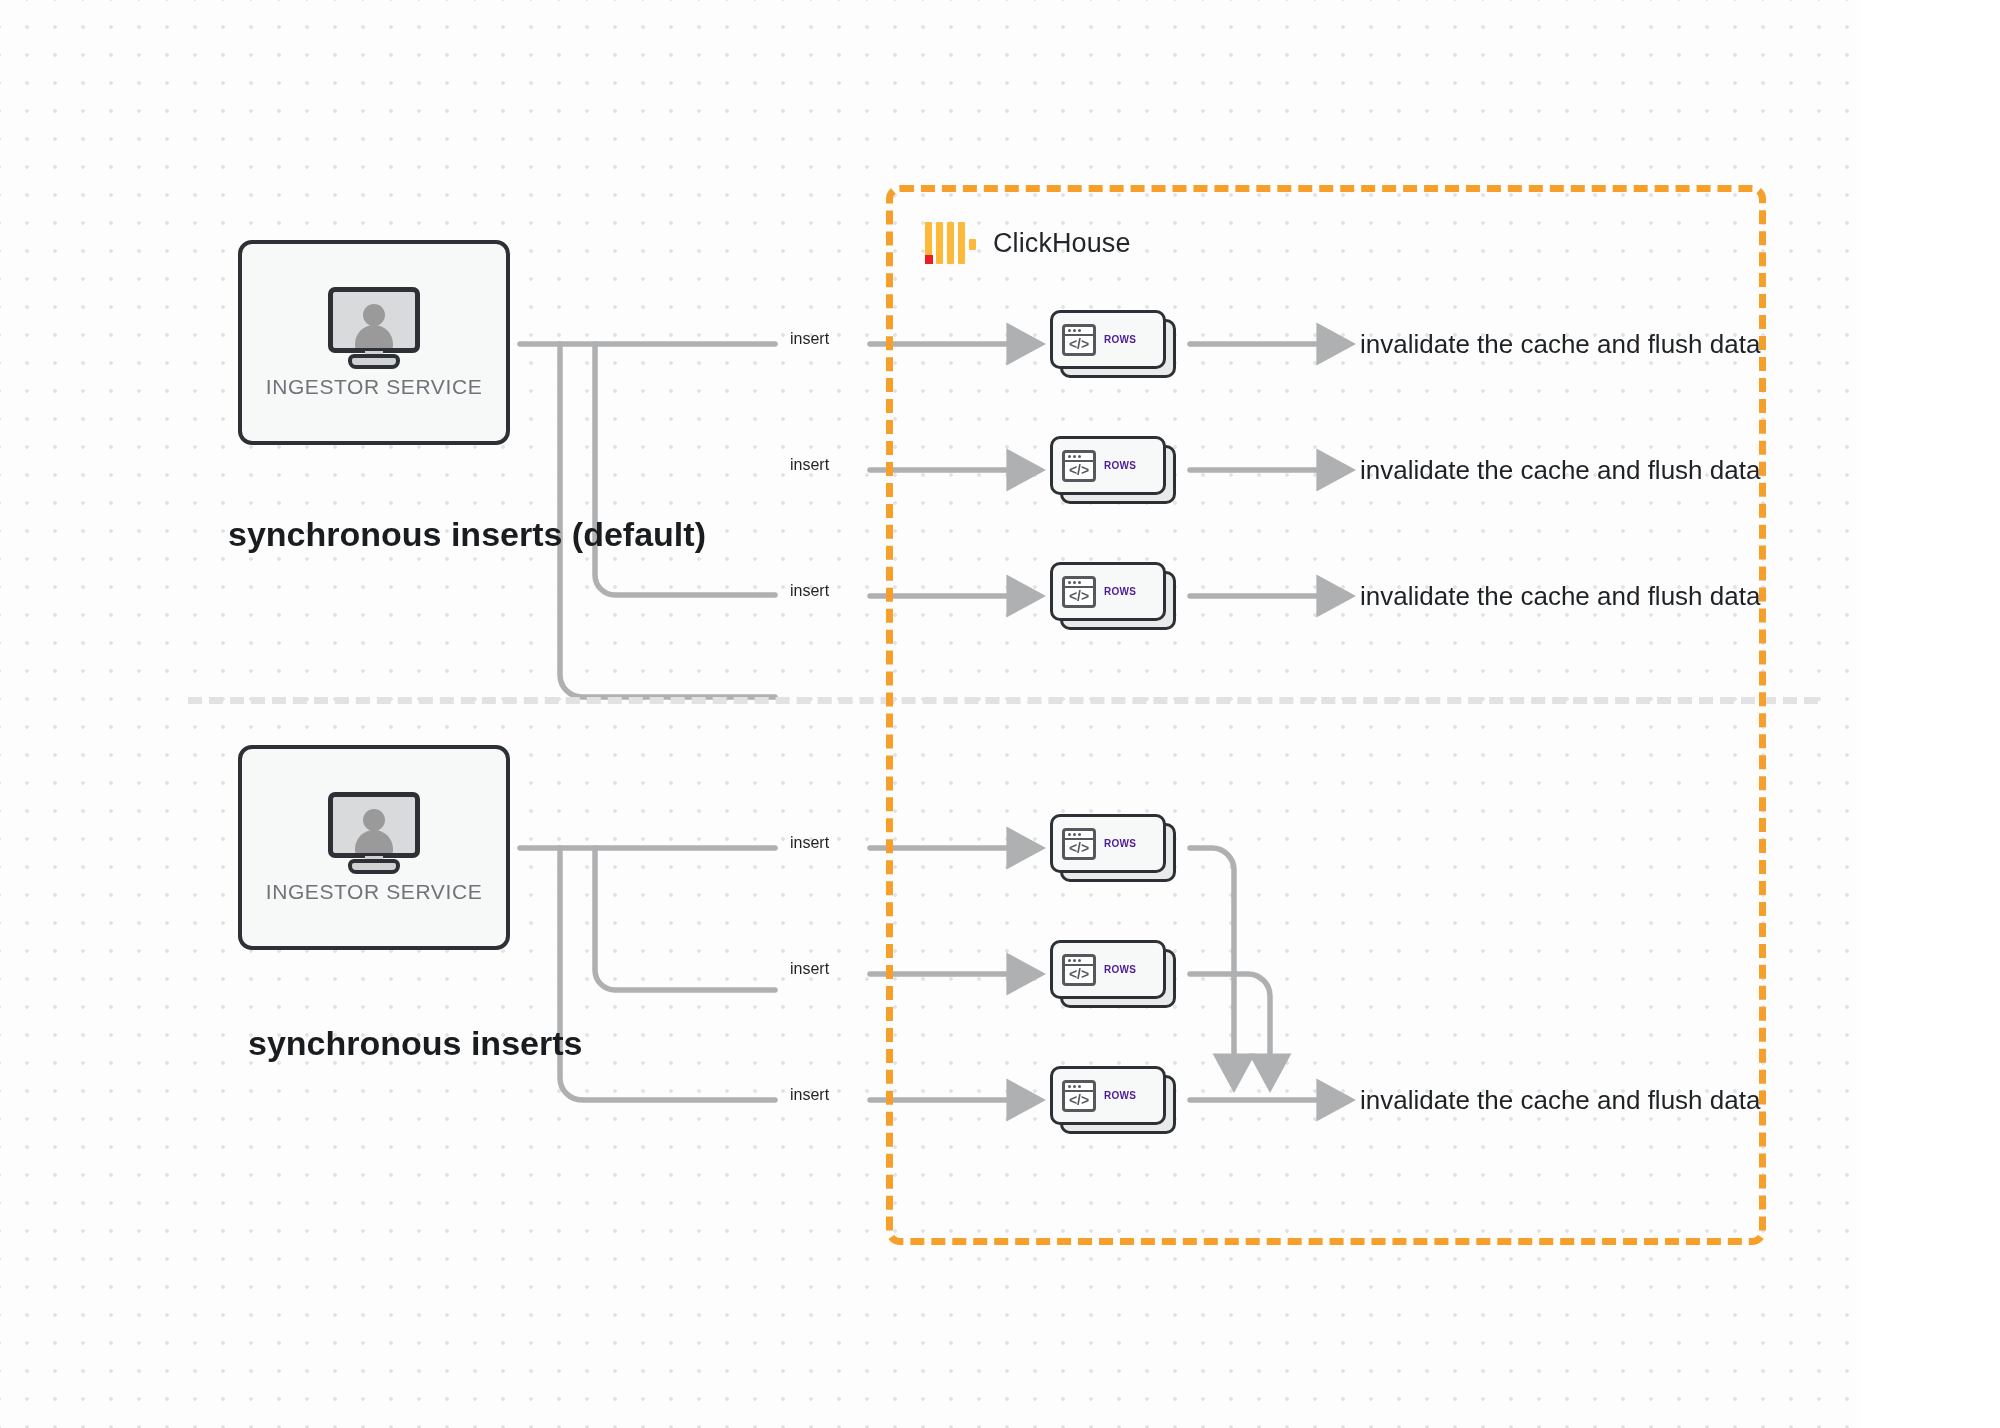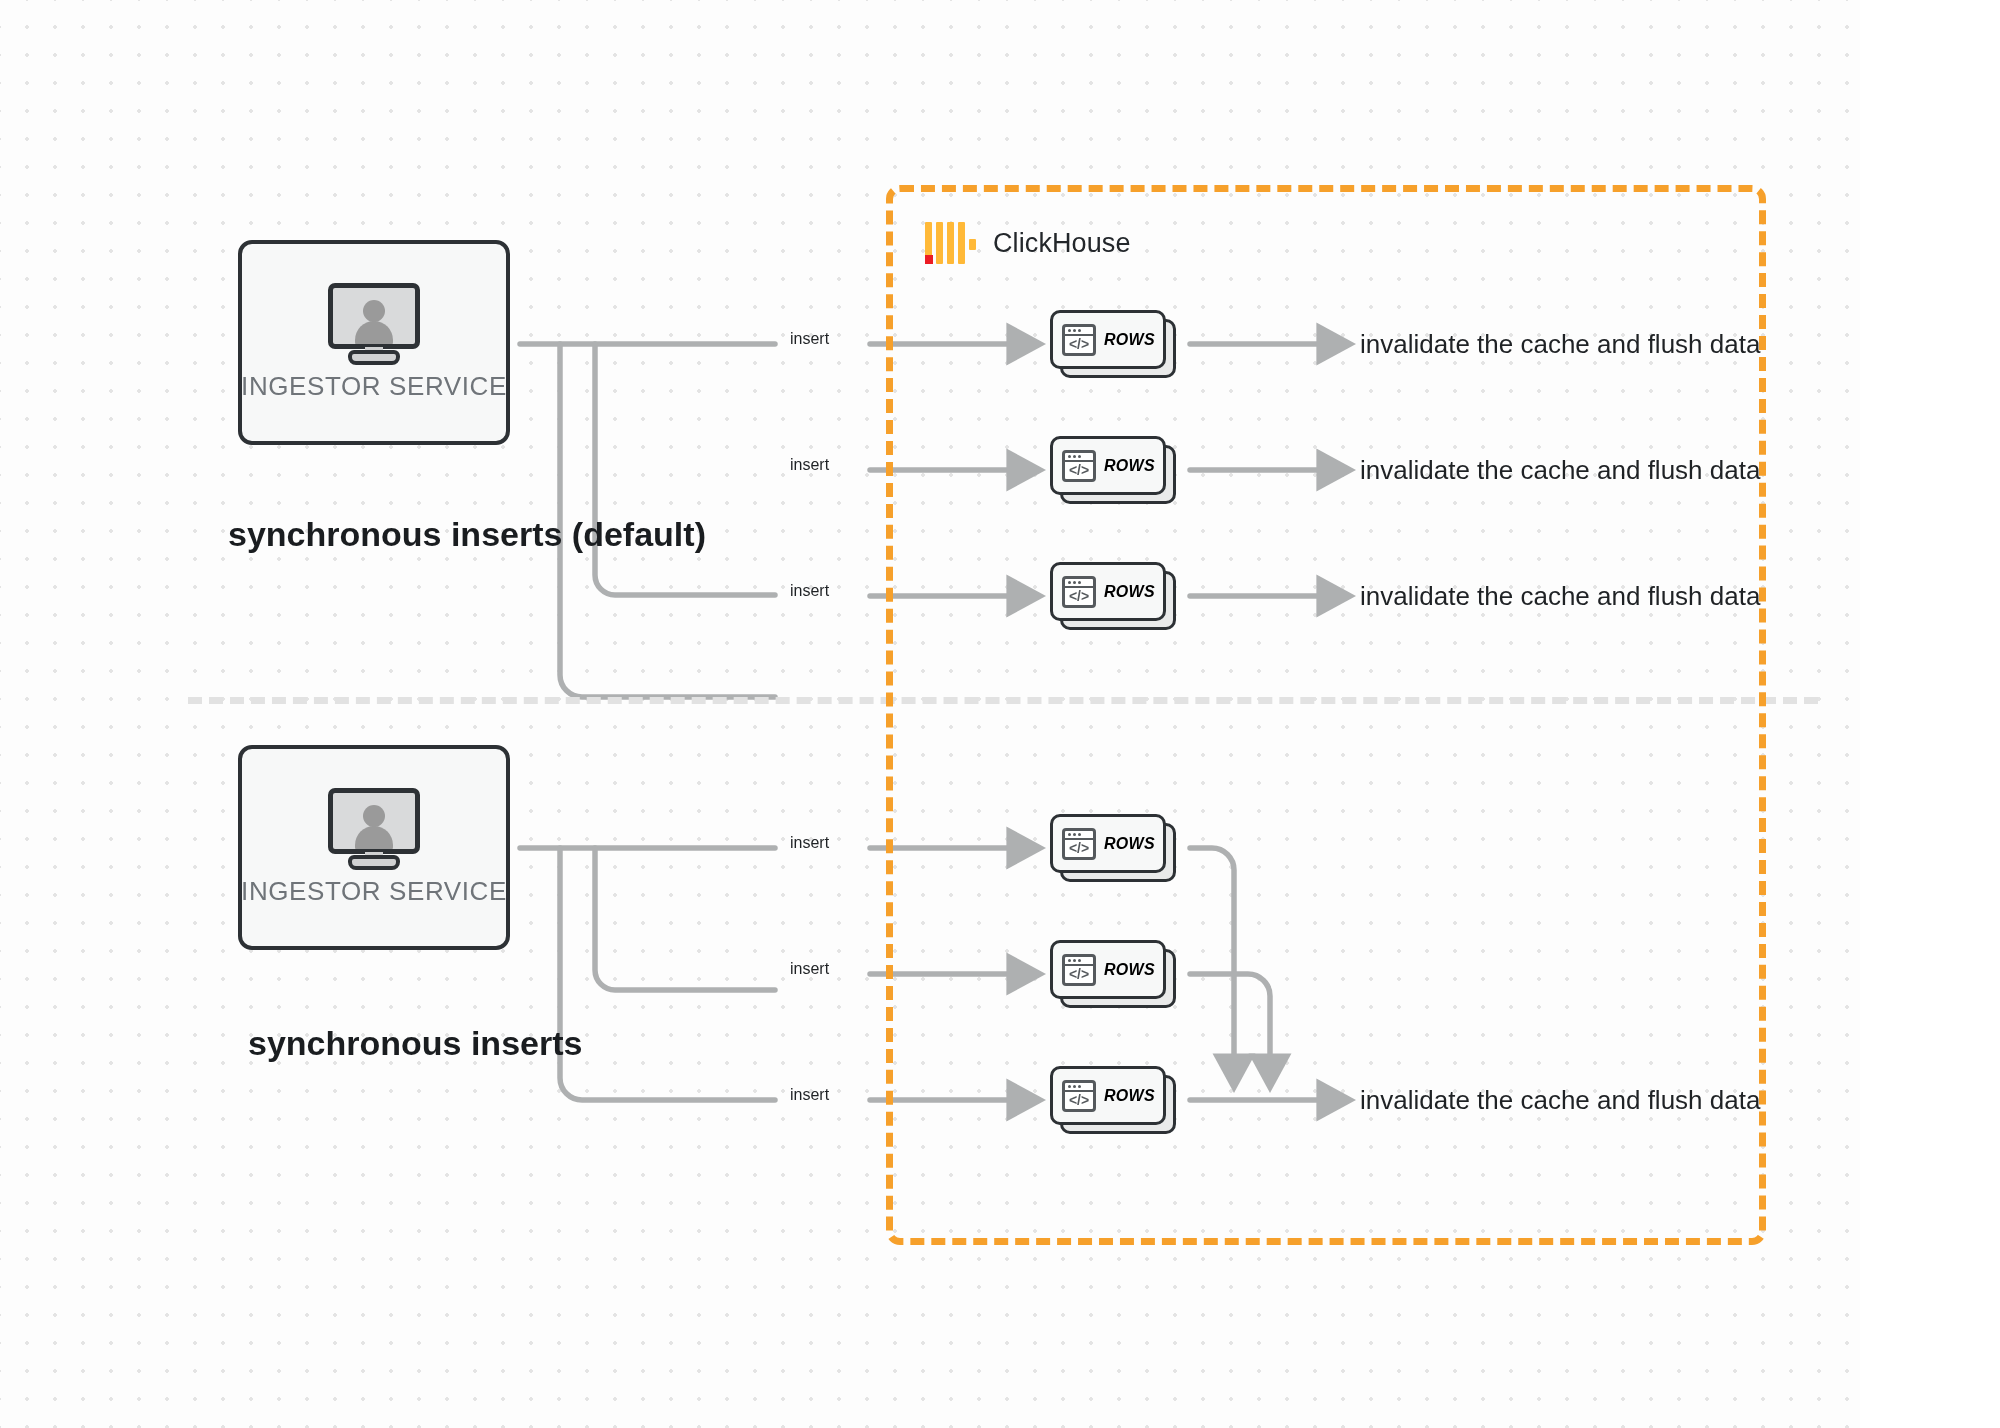--- a/index.html
+++ b/index.html
@@ -142,21 +142,21 @@
     bottom: 0;
     transform: translateX(-50%);
     width: 52px;
     height: 15px;
     background: #d0d1d2;
     border: 4px solid #2d3135;
     border-radius: 6px 6px 8px 8px;
     box-sizing: border-box;
   }
   .service-label {
-    font-size: 26px;
+    font-size: 21px;
     color: #6f7479;
     letter-spacing: .6px;
     white-space: nowrap;
   }
 
   
   .rows-node {
     position: absolute;
     width: 126px;
     height: 68px;
@@ -222,24 +222,23 @@
     width: 100%;
     height: 18px;
     line-height: 18px;
     text-align: center;
     font-size: 14px;
     font-weight: bold;
     color: #55595d;
     font-family: "Liberation Sans", sans-serif;
   }
   .rows-label {
-    font-size: 16px;
-    font-style: italic;
+    font-size: 10px;
     font-weight: bold;
-    color: #000000;
+    color: #4c1d95;
     letter-spacing: .3px;
   }
 
   
   .edge-label {
     position: absolute;
     font-size: 16px;
     color: #1f2225;
     white-space: nowrap;
     background: transparent;

